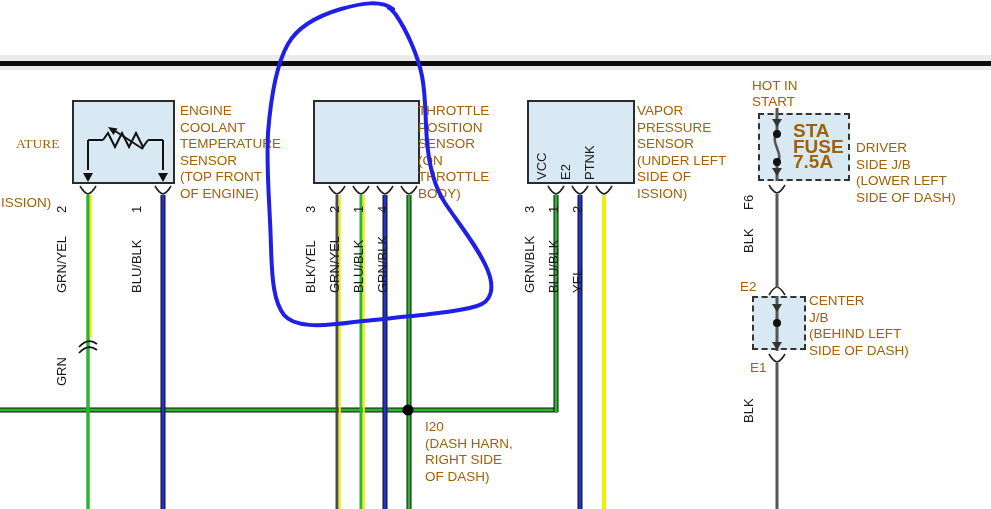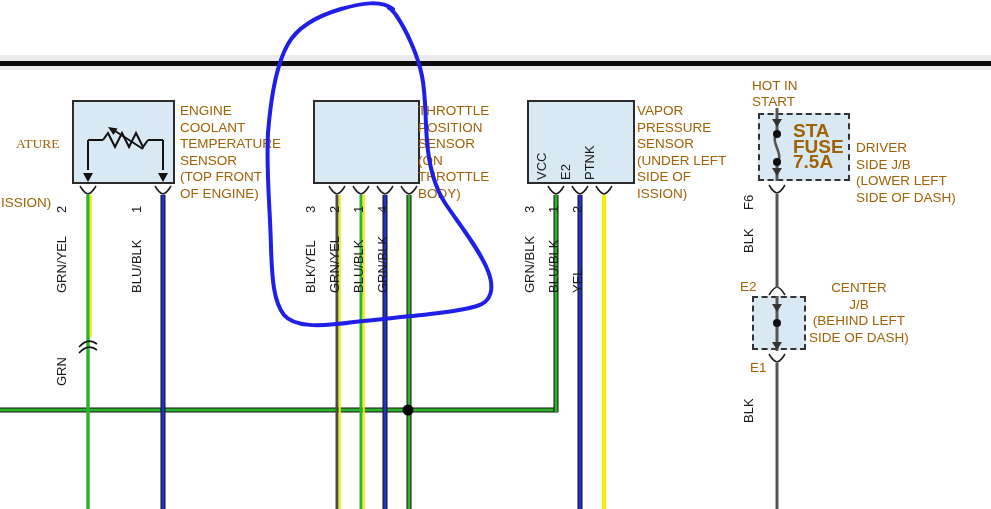--- a/index.html
+++ b/index.html
@@ -161,24 +161,28 @@
 ISSION)</div>
   <div class="lbl" style="left:752px;top:78px;line-height:15.5px;">HOT IN
 START</div>
   <div class="lbl" style="left:793px;top:123px;font-size:19px;line-height:15.5px;font-weight:bold;">STA
 FUSE
 7.5A</div>
   <div class="lbl" style="left:856px;top:96px;margin-top:44px;">DRIVER
 SIDE J/B
 (LOWER LEFT
 SIDE OF DASH)</div>
-  <div class="lbl" style="left:809px;top:280px;text-align:center;">CENTER
+  <div class="lbl" style="left:809px;top:293px;">CENTER
 J/B
 (BEHIND LEFT
 SIDE OF DASH)</div>
+  <div class="lbl" style="left:425px;top:419px;">I20
+(DASH HARN,
+RIGHT SIDE
+OF DASH)</div>
   <div class="lbl" style="left:740px;top:279px;">E2</div>
   <div class="lbl" style="left:750px;top:360px;">E1</div>
 
   <div class="vlbl" style="left:69px;top:198px;">2</div>
   <div class="vlbl" style="left:144px;top:198px;">1</div>
   <div class="vlbl" style="left:318px;top:198px;">3</div>
   <div class="vlbl" style="left:342px;top:198px;">2</div>
   <div class="vlbl" style="left:366px;top:198px;">1</div>
   <div class="vlbl" style="left:390px;top:198px;">4</div>
   <div class="vlbl" style="left:537px;top:198px;">3</div>

